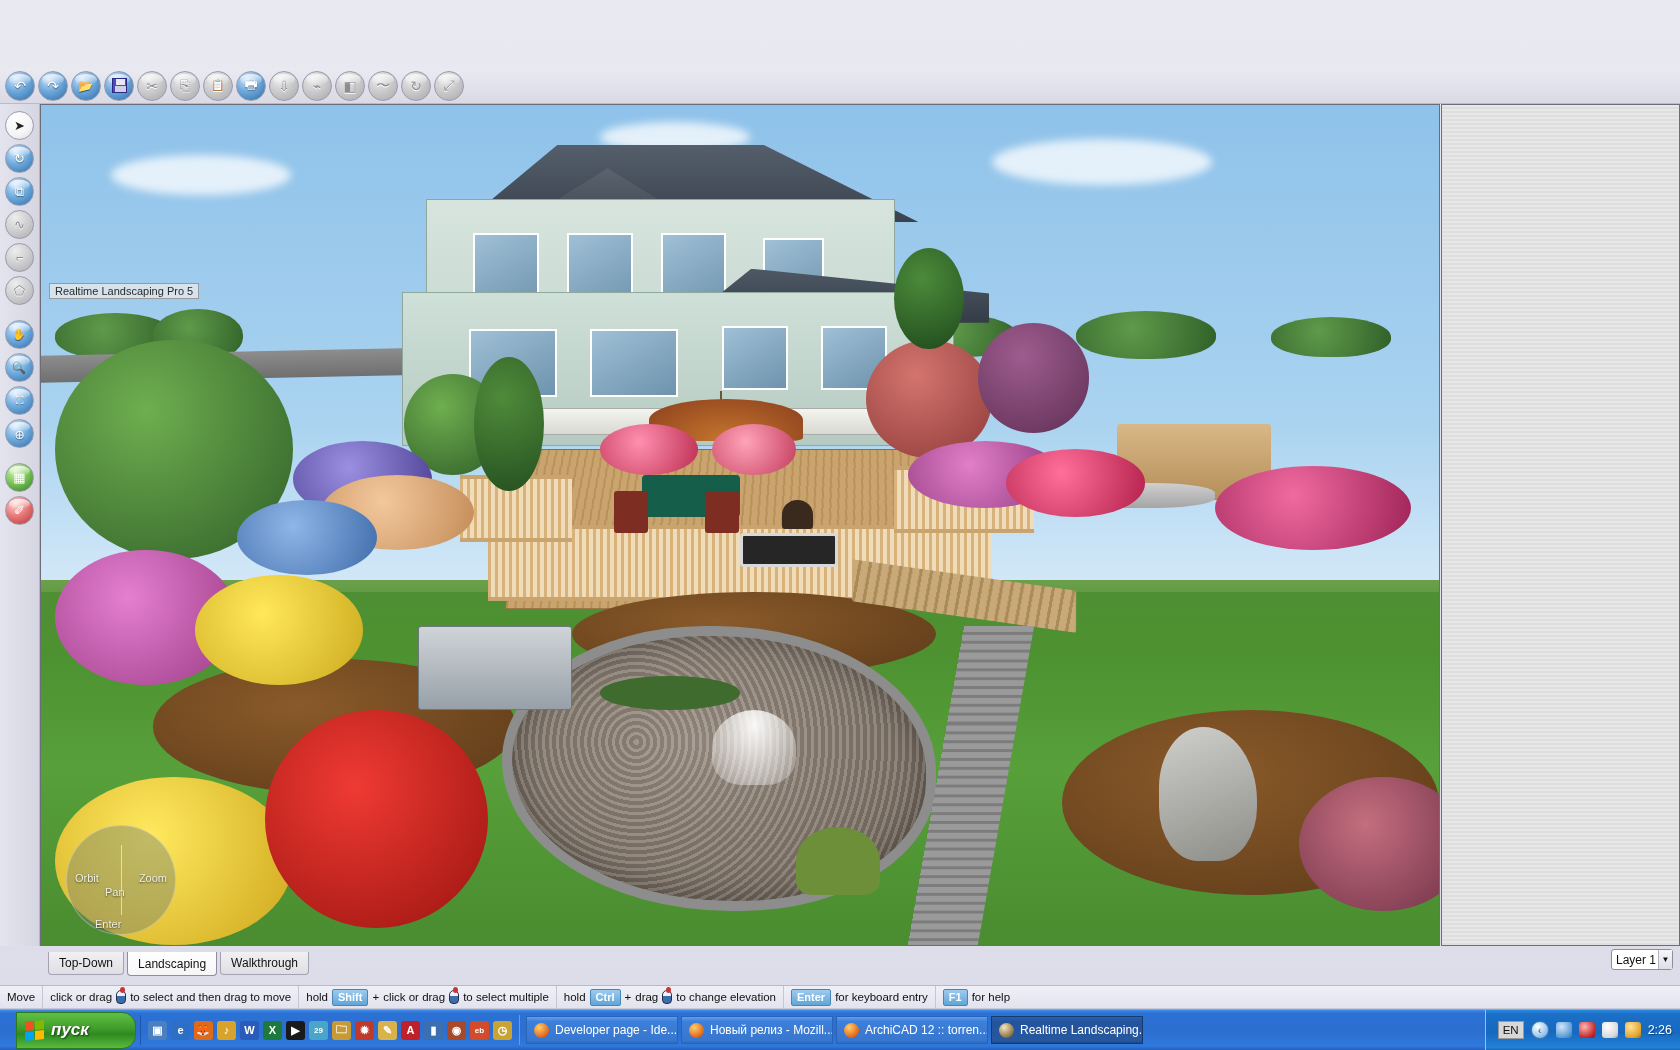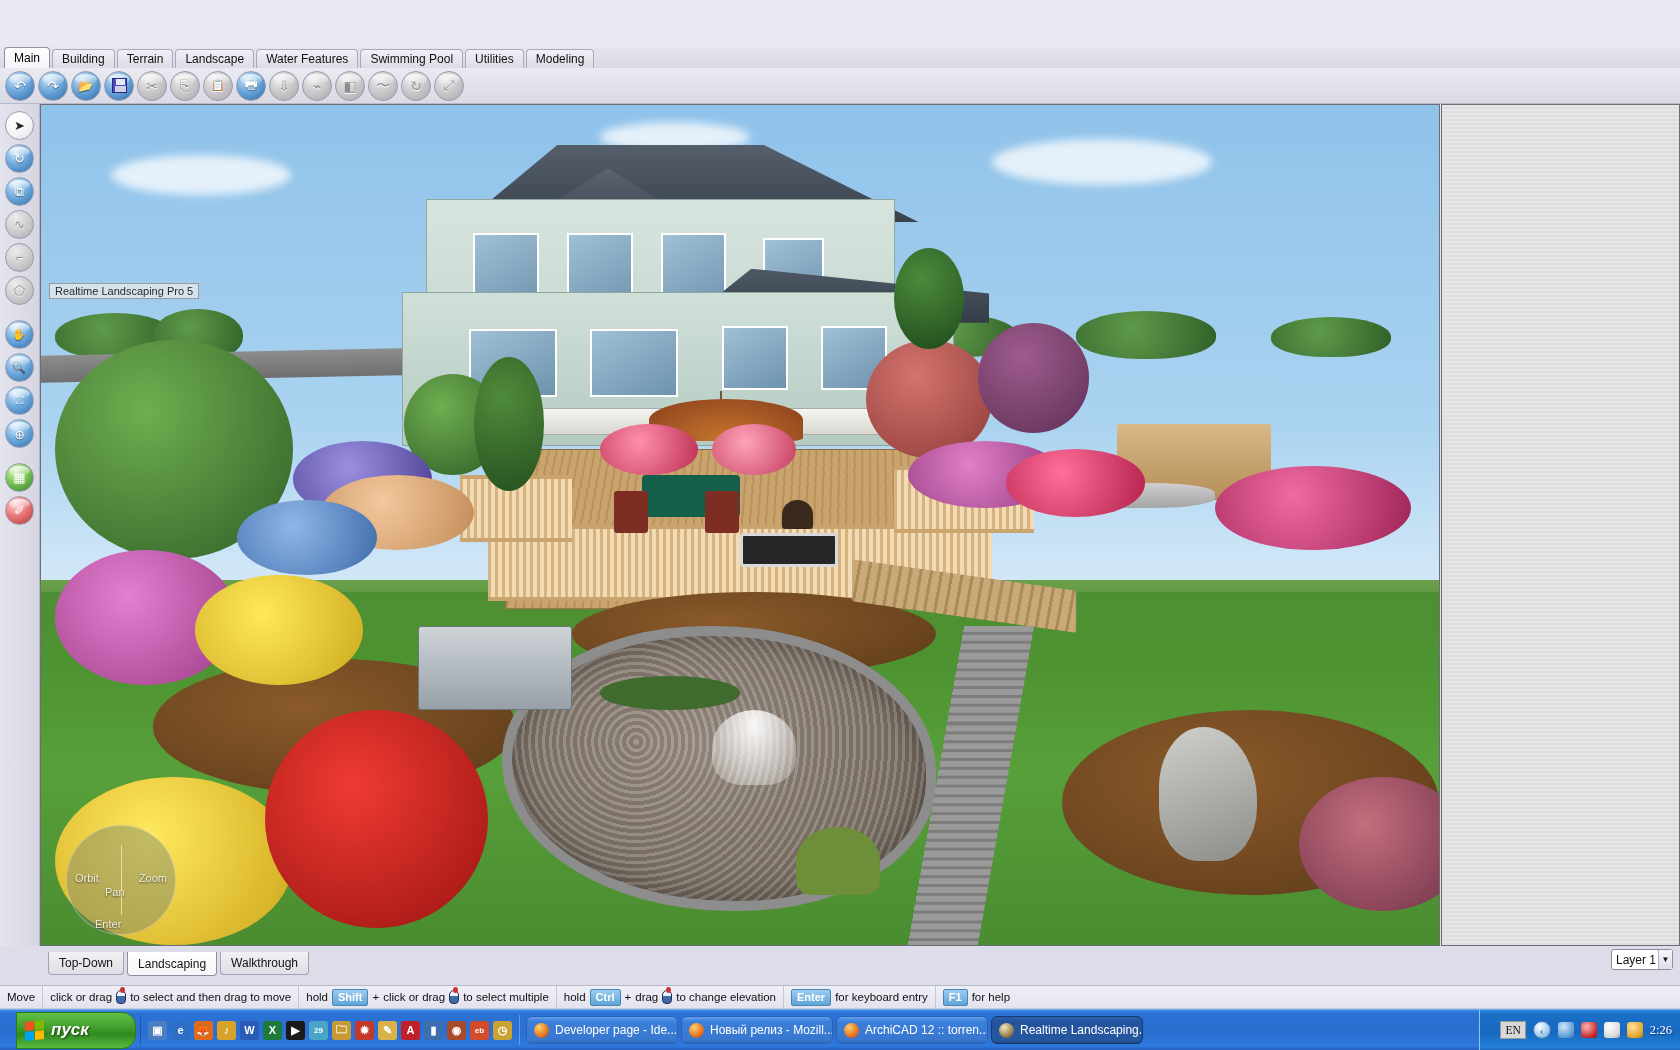--- a/index.html
+++ b/index.html
@@ -209,56 +209,46 @@
      text-shadow:1px 1px 2px rgba(0,0,0,.6); border:1px solid #2d7a1d; }
   .winflag{ width:19px; height:19px; display:grid; grid-template-columns:1fr 1fr;
      grid-template-rows:1fr 1fr; gap:1.5px; transform:skewY(-6deg); }
   .winflag i{ display:block; }
   .qlaunch{ display:flex; align-items:center; gap:4px; padding:0 7px; height:30px;
      border-left:1px solid #1f56ab; border-right:1px solid #5a9ff0; margin-left:4px; }
   .qi{ width:19px;height:19px;border-radius:3px; display:flex; align-items:center;
      justify-content:center; font-size:11px; color:#fff; font-weight:bold; }
   .tasks{ display:flex; align-items:center; gap:3px; margin-left:6px; }
   .task{ height:28px; min-width:152px; max-width:152px; padding:0 7px; display:flex;
-     align-items:center; gap:6px; border-radius:6px; font-size:12px; color:#fff;
+     align-items:center; gap:6px; border-radius:0; font-size:12px; color:#fff;
      background:linear-gradient(180deg,#5f9ff0,#3c7fd9 18%,#3877cf 90%,#2e6ab9);
      border:1px solid #2a63b5; overflow:hidden; white-space:nowrap; text-overflow:ellipsis; }
   .task.active{ background:linear-gradient(180deg,#2a5fae,#23539c 20%,#26589f 90%,#1d4886);
      border-color:#16396e; }
   .task .tico{ width:15px;height:15px;border-radius:50%; flex:none; }
   .tray{ margin-left:auto; height:41px; display:flex; align-items:center; gap:7px;
-     padding:0 8px 0 20px;
+     padding:0 8px 0 12px;
      background:linear-gradient(180deg,#2a8ae0 0%,#1b6fc6 10%,#1769c0 55%,#2281d8 92%,#1559ad 100%);
-     border-left:1px solid #8cc4f7; color:#fff; font-size:12px;font-family:Liberation Serif, serif; }
+     border-left:1px solid #8cc4f7; color:#fff; font-size:12px; }
   .trayico{ width:16px; height:16px; border-radius:3px; }
   .clock{ font-size:12.5px; color:#fff; text-shadow:1px 1px 1px rgba(0,0,0,.4); }
   .chev{ width:18px;height:18px;border-radius:50%;
      background:radial-gradient(circle at 35% 30%,#fff,#9fc9ef 60%,#5b93c9);
      border:1px solid #3f7cb3; display:flex; align-items:center; justify-content:center;
      font-size:10px; color:#1b4f80; }
   .lang{ background:#d8d8d8; color:#111; border:1px solid #9a9a9a; padding:0 4px;
      font-size:11.5px; line-height:16px; }
 </style>
 </head>
 <body>
 
 <div id="app">
 
 
 
-  <div class="tabstrip">
-    <div class="tab active">Main</div>
-    <div class="tab">Building</div>
-    <div class="tab">Terrain</div>
-    <div class="tab">Landscape</div>
-    <div class="tab">Water Features</div>
-    <div class="tab">Swimming Pool</div>
-    <div class="tab">Utilities</div>
-    <div class="tab">Modeling</div>
-  </div>
 
   <div class="toolbar">
     <div class="tbtn blue">
         <div class="gl"></div>
         <span>↶</span>
       </div>
     <div class="tbtn blue">
         <div class="gl"></div>
         <span>↷</span>
       </div>

